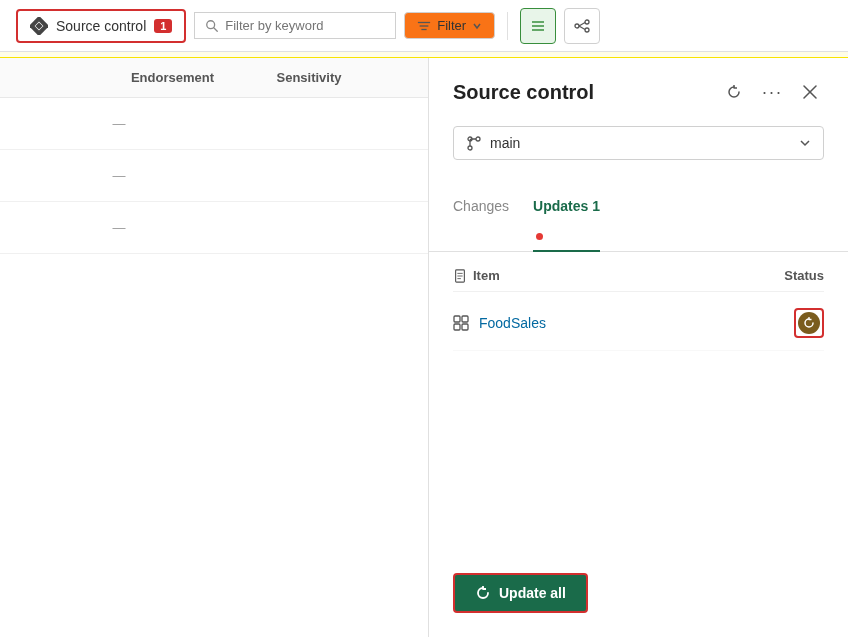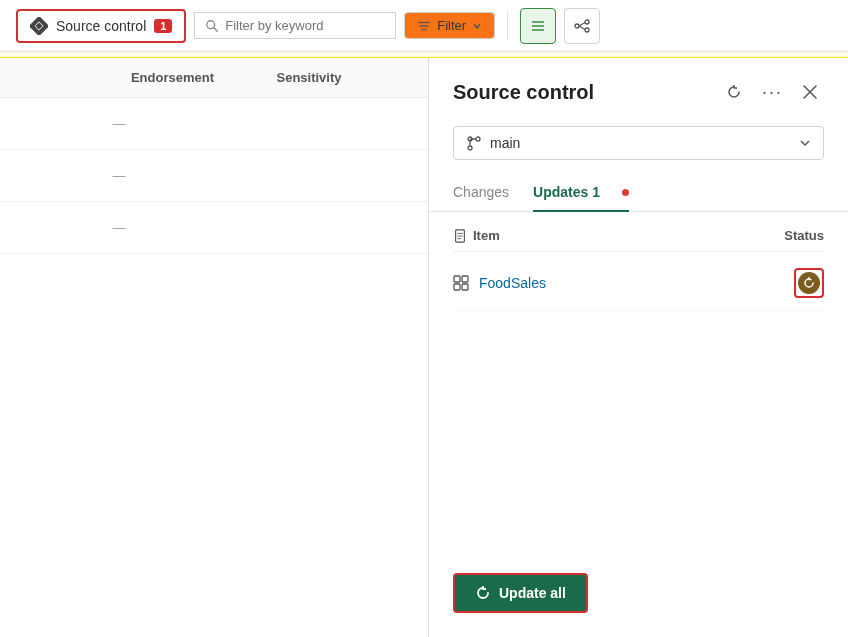--- a/index.html
+++ b/index.html
@@ -215,30 +215,31 @@
       border-bottom: 1px solid #e0e0e0;
       gap: 24px;
     }
     .tab {
       padding: 8px 0 10px 0;
       font-size: 14px;
       cursor: pointer;
       color: #888;
       border-bottom: 2px solid transparent;
       margin-bottom: -1px;
+      margin-top: 14px;
     }
     .tab.active {
       color: #1a6b4a;
       border-bottom: 2px solid #1a6b4a;
       font-weight: 600;
     }
     .tab-badge {
       display: inline-flex;
-      align-items: center;
       gap: 19px;
+      flex-direction: column;
     }
     .tab-dot {
       width: 7px;
       height: 7px;
       border-radius: 50%;
       background: #e53935;
       display: inline-block;
       margin-left: 3px;
     }
 

